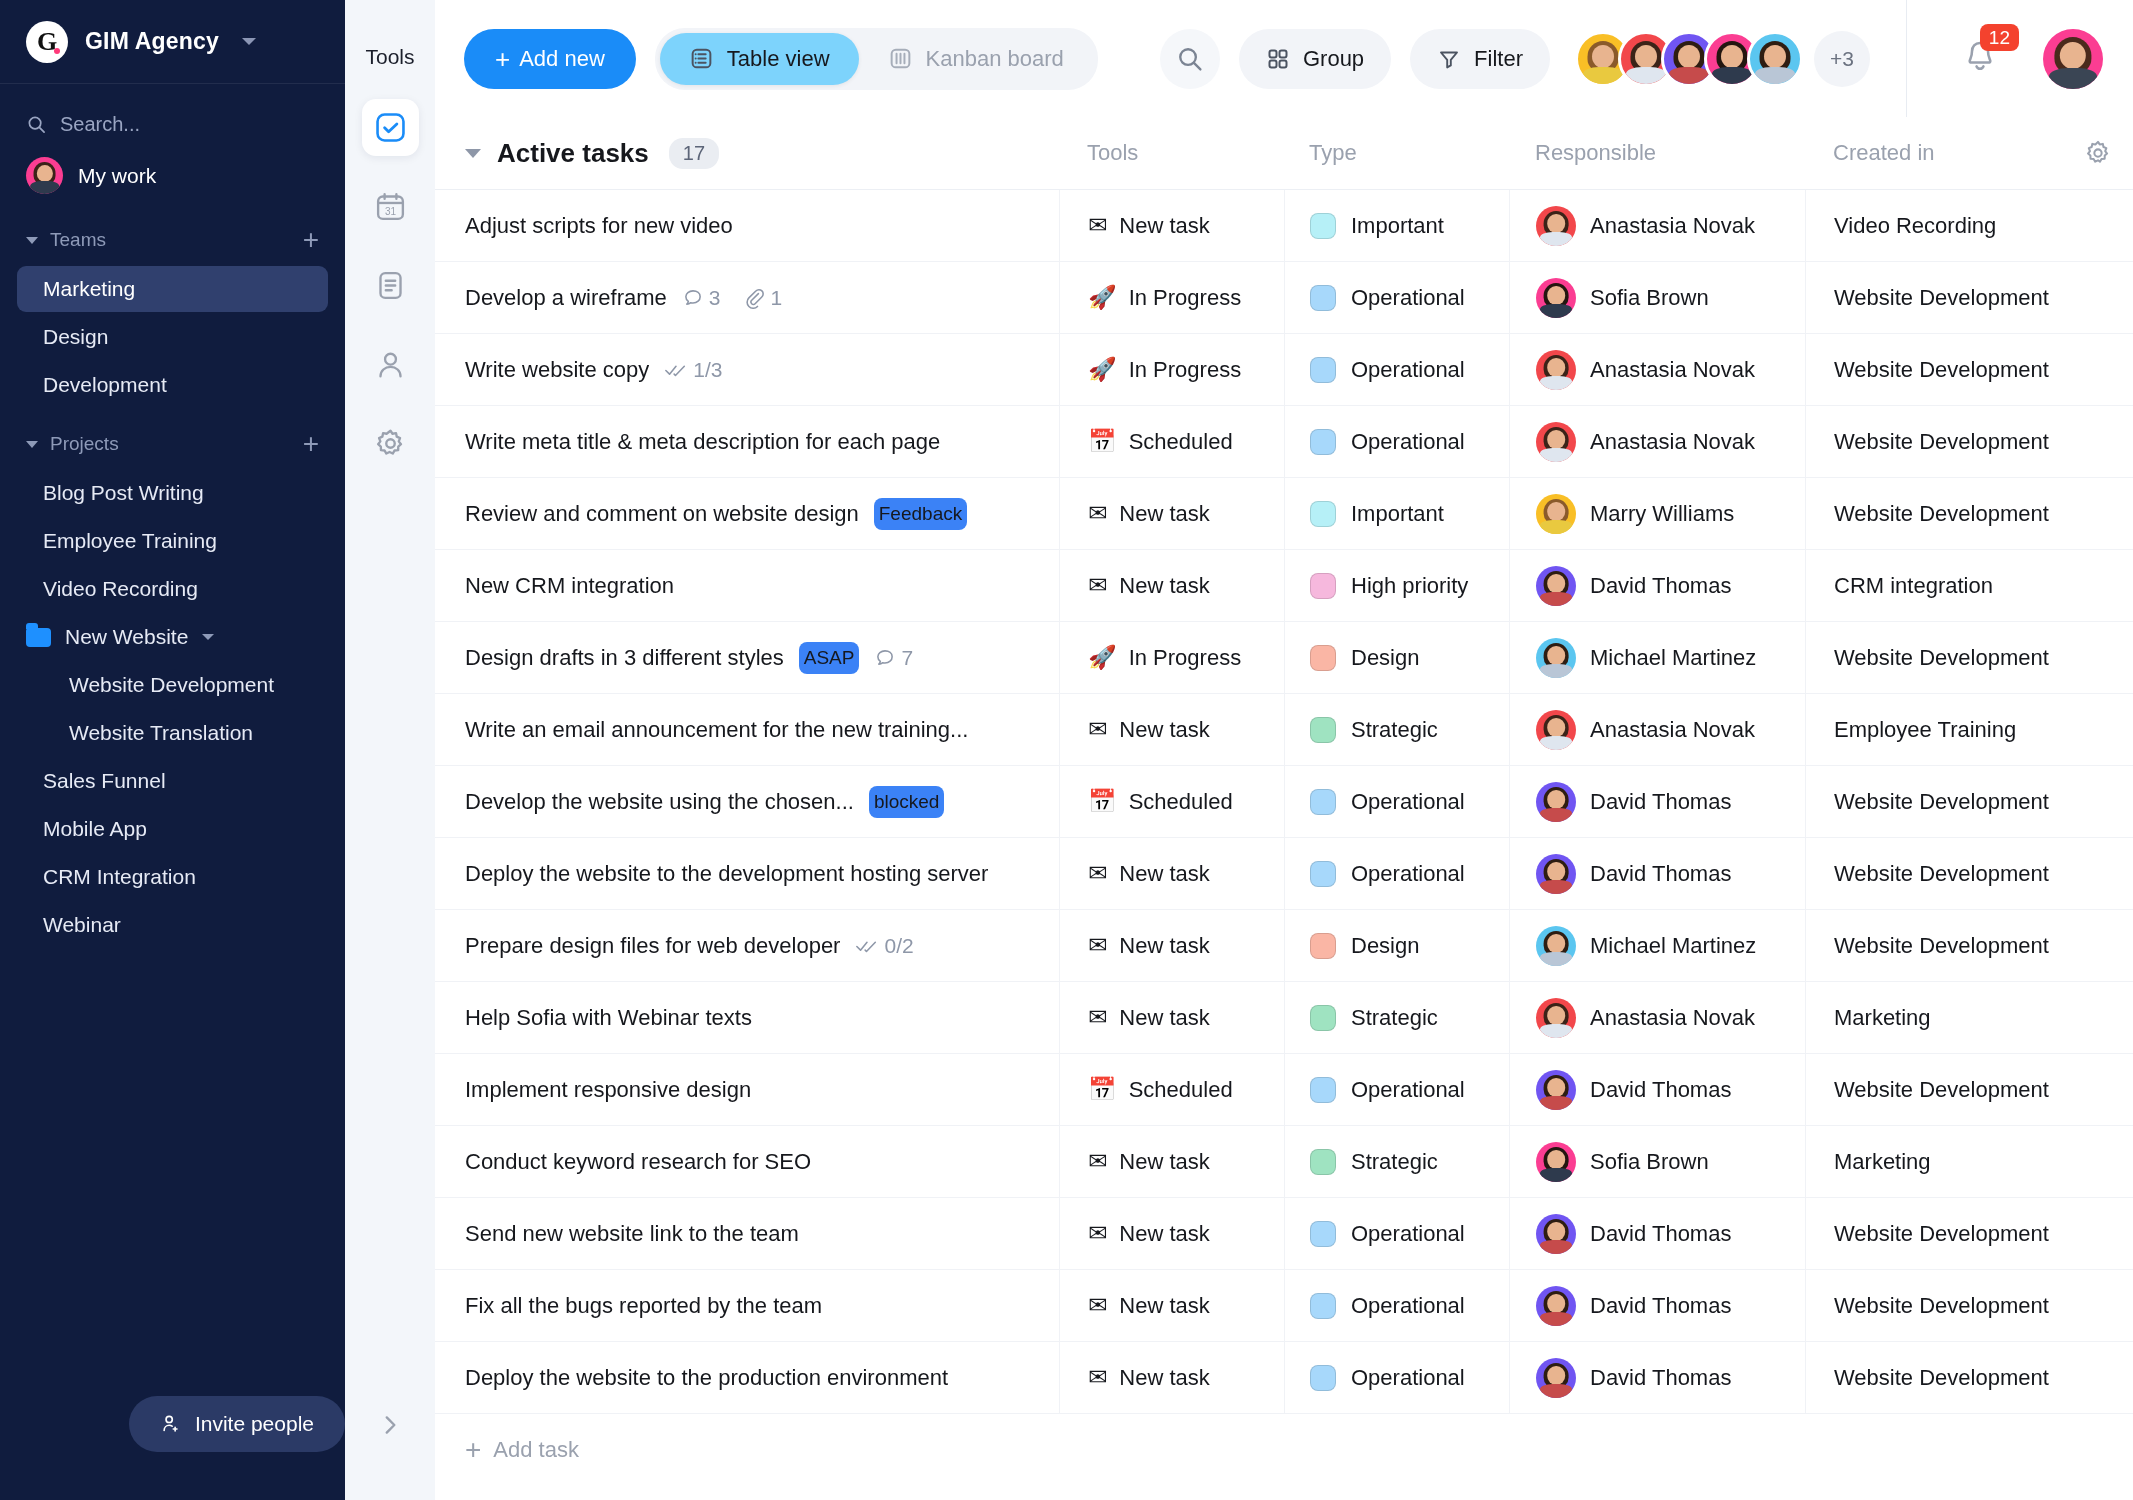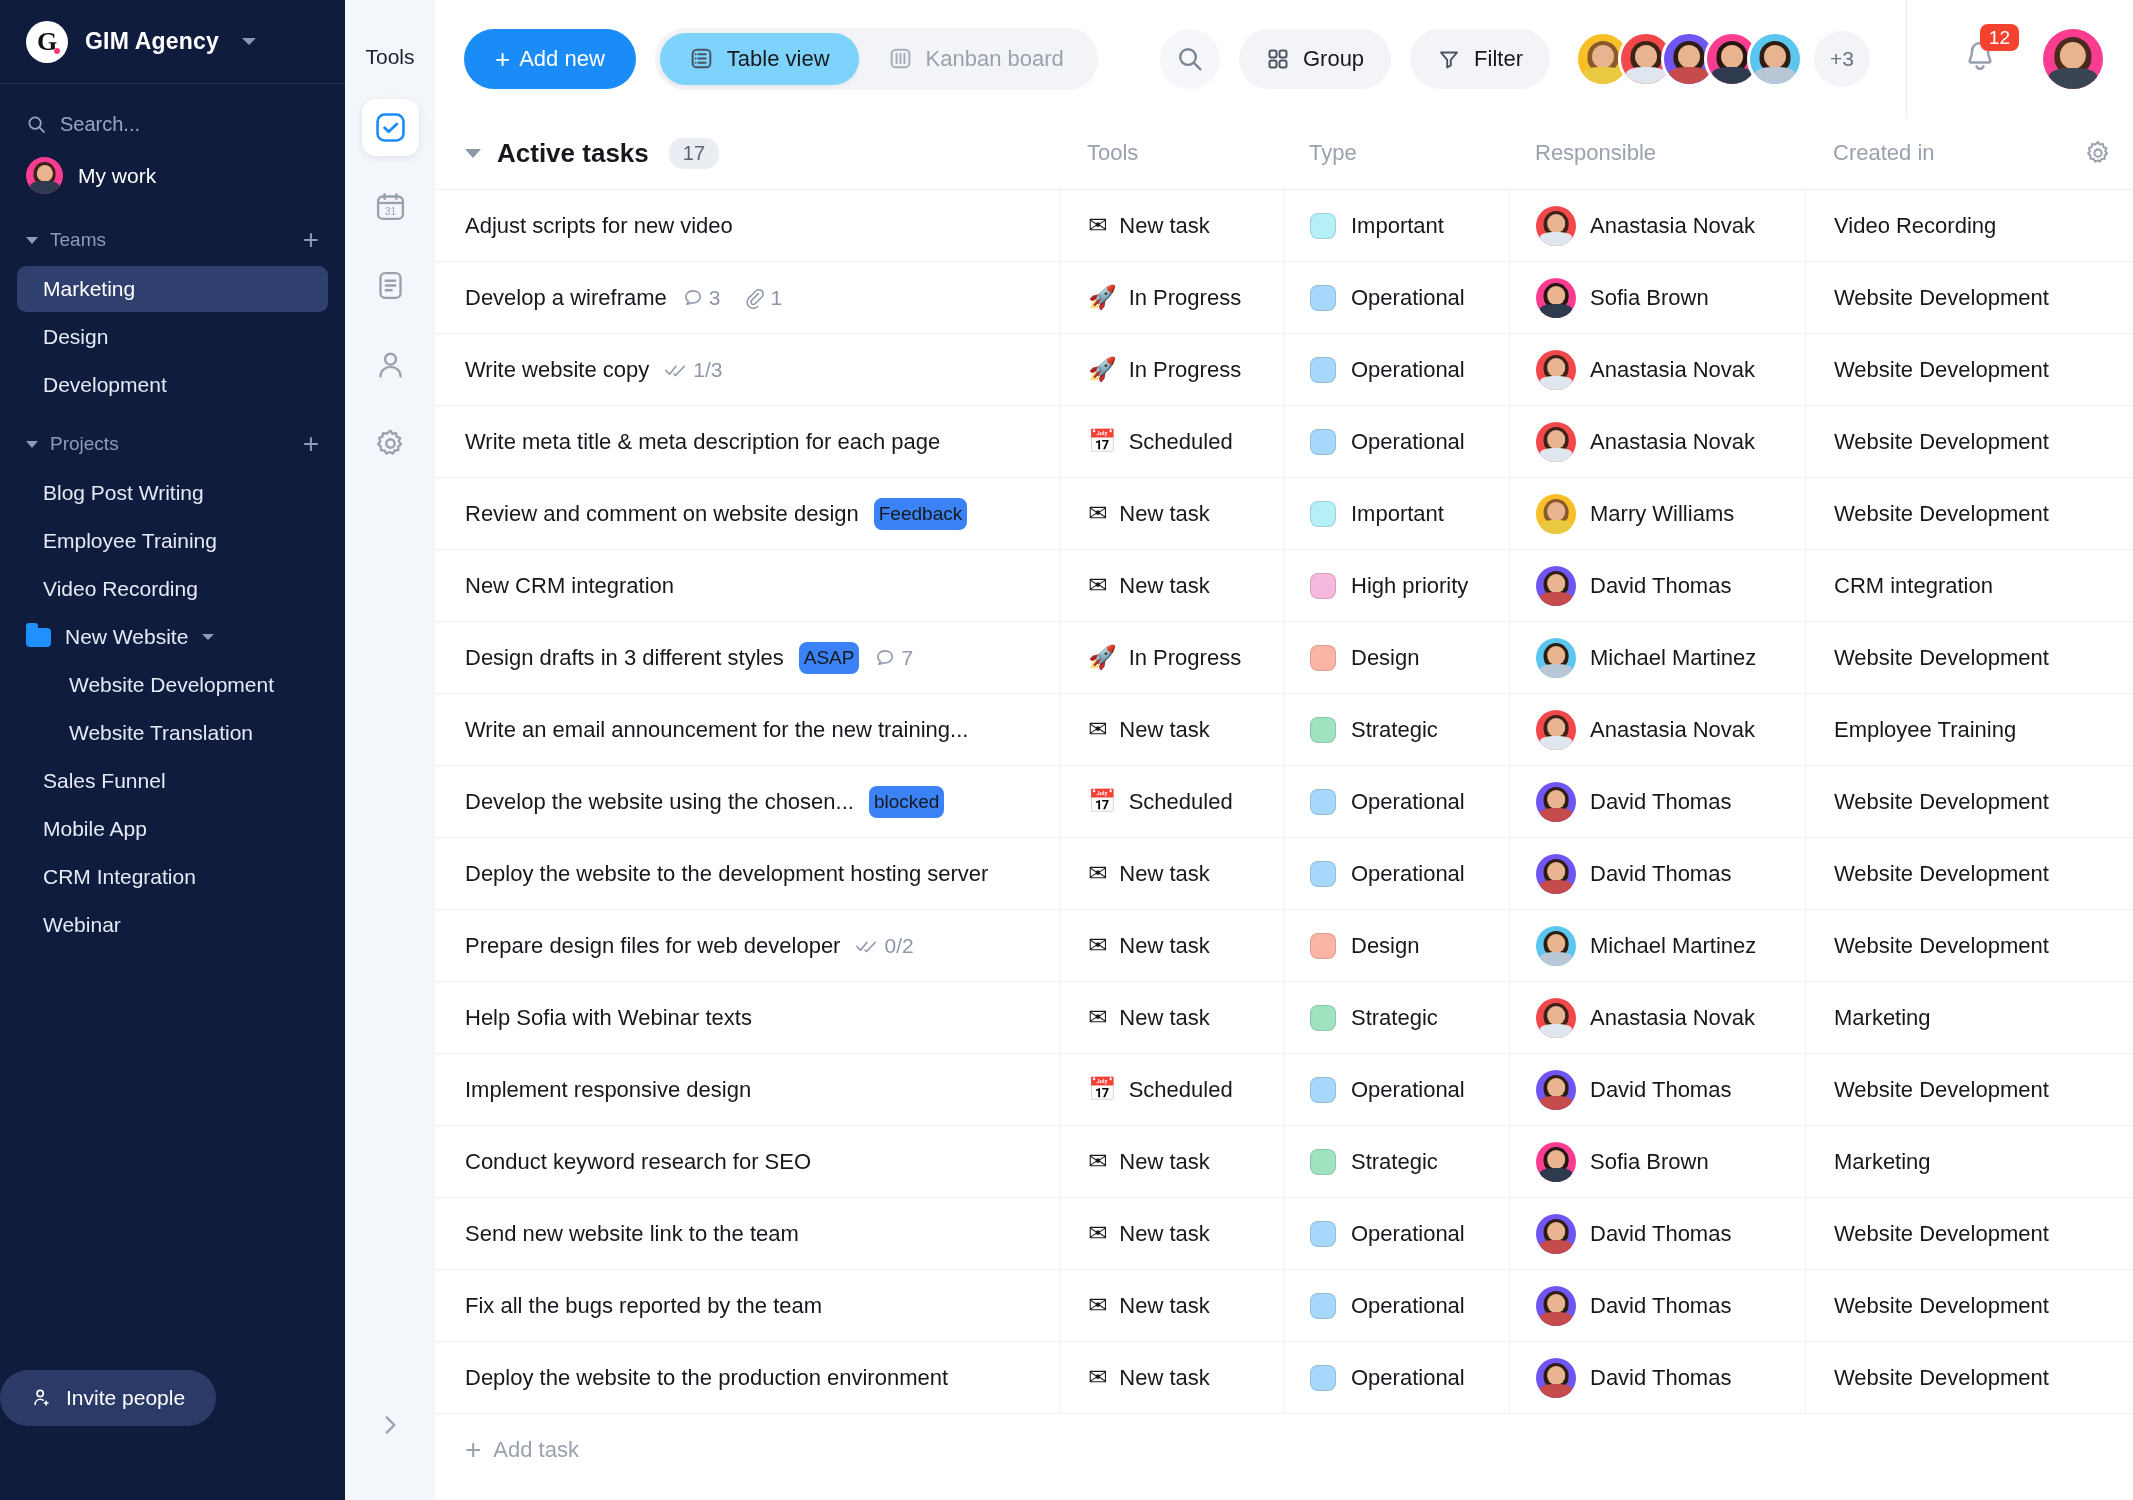--- a/index.html
+++ b/index.html
@@ -82,21 +82,21 @@
     border-radius: 3px 4px 4px 4px; position: relative; flex: 0 0 25px;
   }
   .folder-ic::before {
     content: ""; position: absolute; top: -5px; left: 0;
     width: 12px; height: 6px; background: #1e90ff; border-radius: 3px 3px 0 0;
   }
   .chev-sm {
     width: 0; height: 0; border-left: 6px solid transparent;
     border-right: 6px solid transparent; border-top: 6px solid #8e9ab8;
   }
-  .sb-foot { padding: 0 0 74px 0; display: flex; justify-content: flex-start; }
+  .sb-foot { padding: 0 0 48px 0; display: flex; justify-content: flex-end; }
   .invite {
     display: flex; align-items: center; gap: 13px;
     background: #2b3a66; color: #fff; border: none;
     padding: 16px 31px; border-radius: 30px;
     font-size: 21px; font-family: inherit; cursor: pointer;
   }
 
   
   .rail {
     width: 90px; flex: 0 0 90px; height: 1500px;

